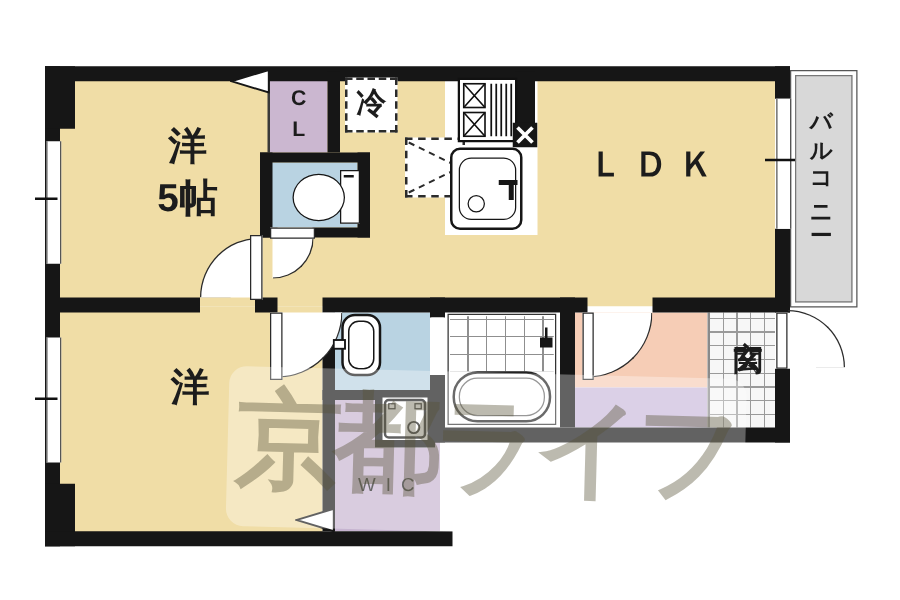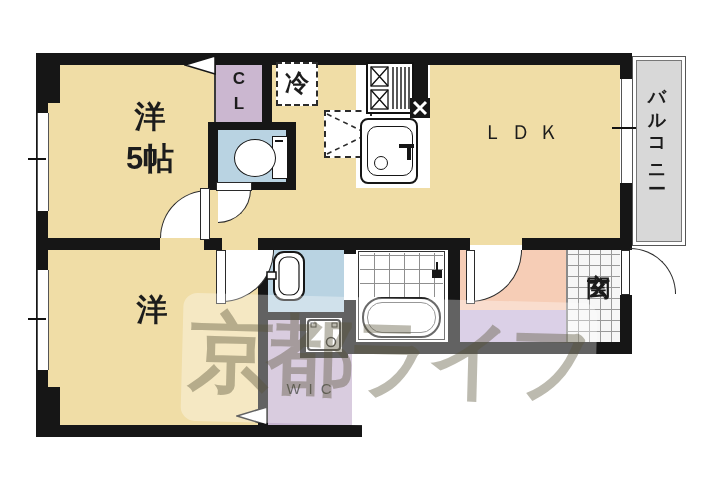--- a/index.html
+++ b/index.html
@@ -165,21 +165,21 @@
       <rect x="5" y="5" width="5" height="4" fill="none" stroke="#161616" stroke-width="1"></rect>
       <rect x="26" y="5" width="5" height="4" fill="none" stroke="#161616" stroke-width="1"></rect>
     </svg>
   </div>
 
   <div class="label" style="left:70px;top:96px;width:160px;text-align:center;font-size:31px;font-weight:bold;line-height:42px;">
     <div>洋</div>
     <div>5帖</div>
   </div>
 
-  <div class="label" style="left:420px;top:112px;width:210px;text-align:center;font-size:20px;font-weight:normal;line-height:40px;">
+  <div class="label" style="left:420px;top:112px;width:210px;text-align:center;font-size:28px;font-weight:bold;line-height:40px;">
     <div style="letter-spacing:8px;">ＬＤＫ</div>
   </div>
 
   <div class="label" style="left:67px;top:288px;width:170px;text-align:center;font-size:31px;font-weight:bold;line-height:44px;">
     <div>洋</div>
   </div>
 
   <div class="label vtext" style="left:645px;top:76px;height:160px;font-size:18px;font-weight:bold;letter-spacing:5px;z-index:10;">バルコニー</div>
 
   <div class="label vtext" style="left:584px;top:254px;height:86px;font-size:23px;font-weight:bold;letter-spacing:5px;z-index:10;">玄関</div>

